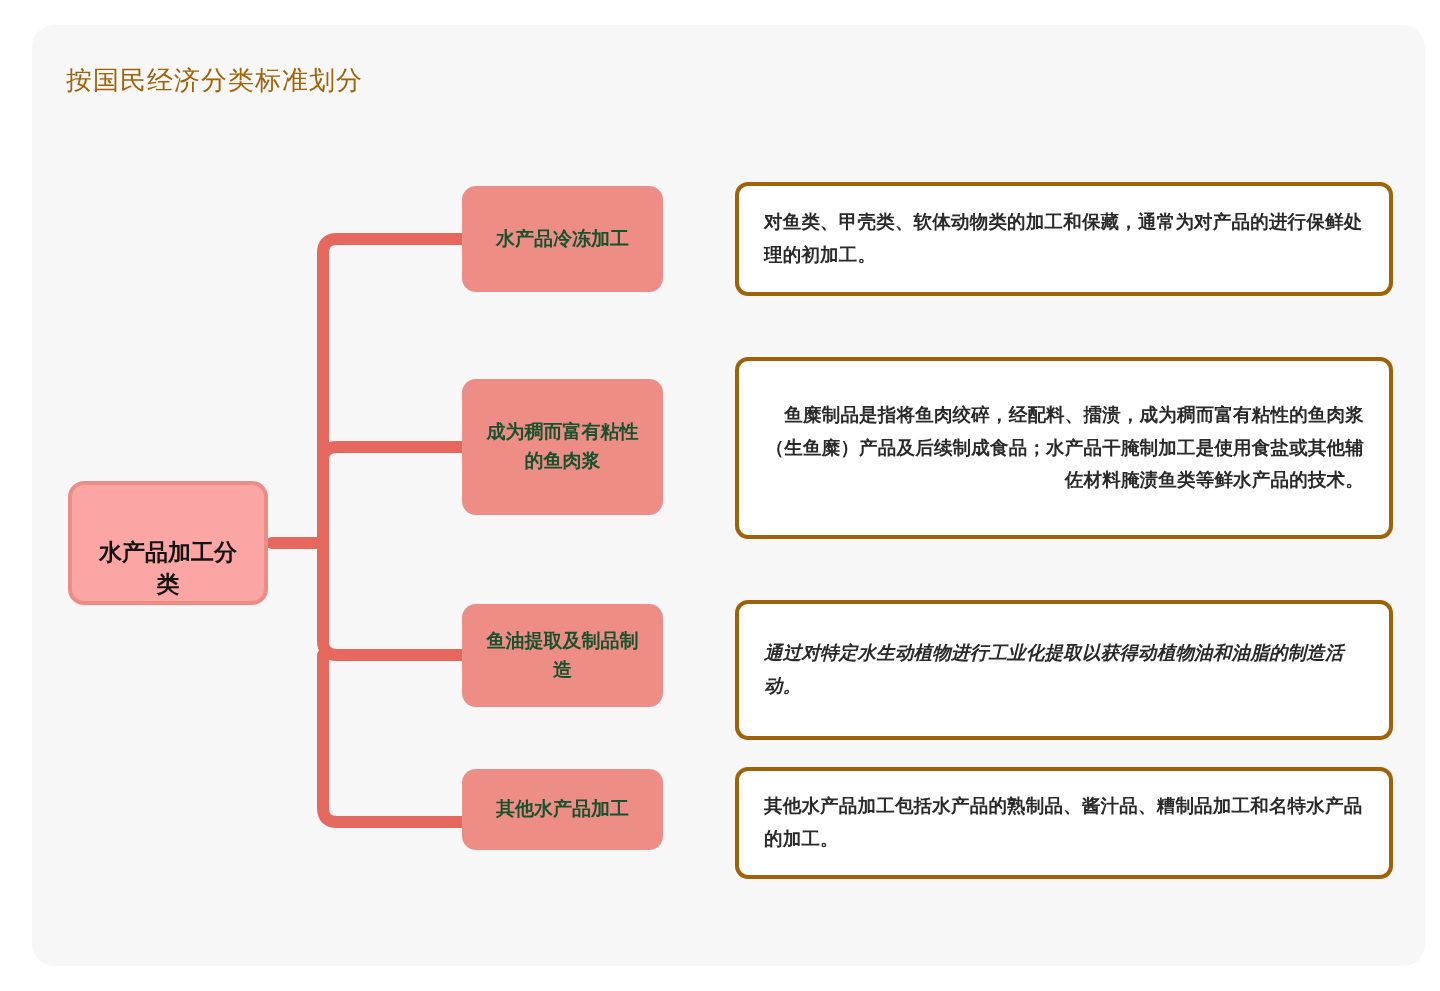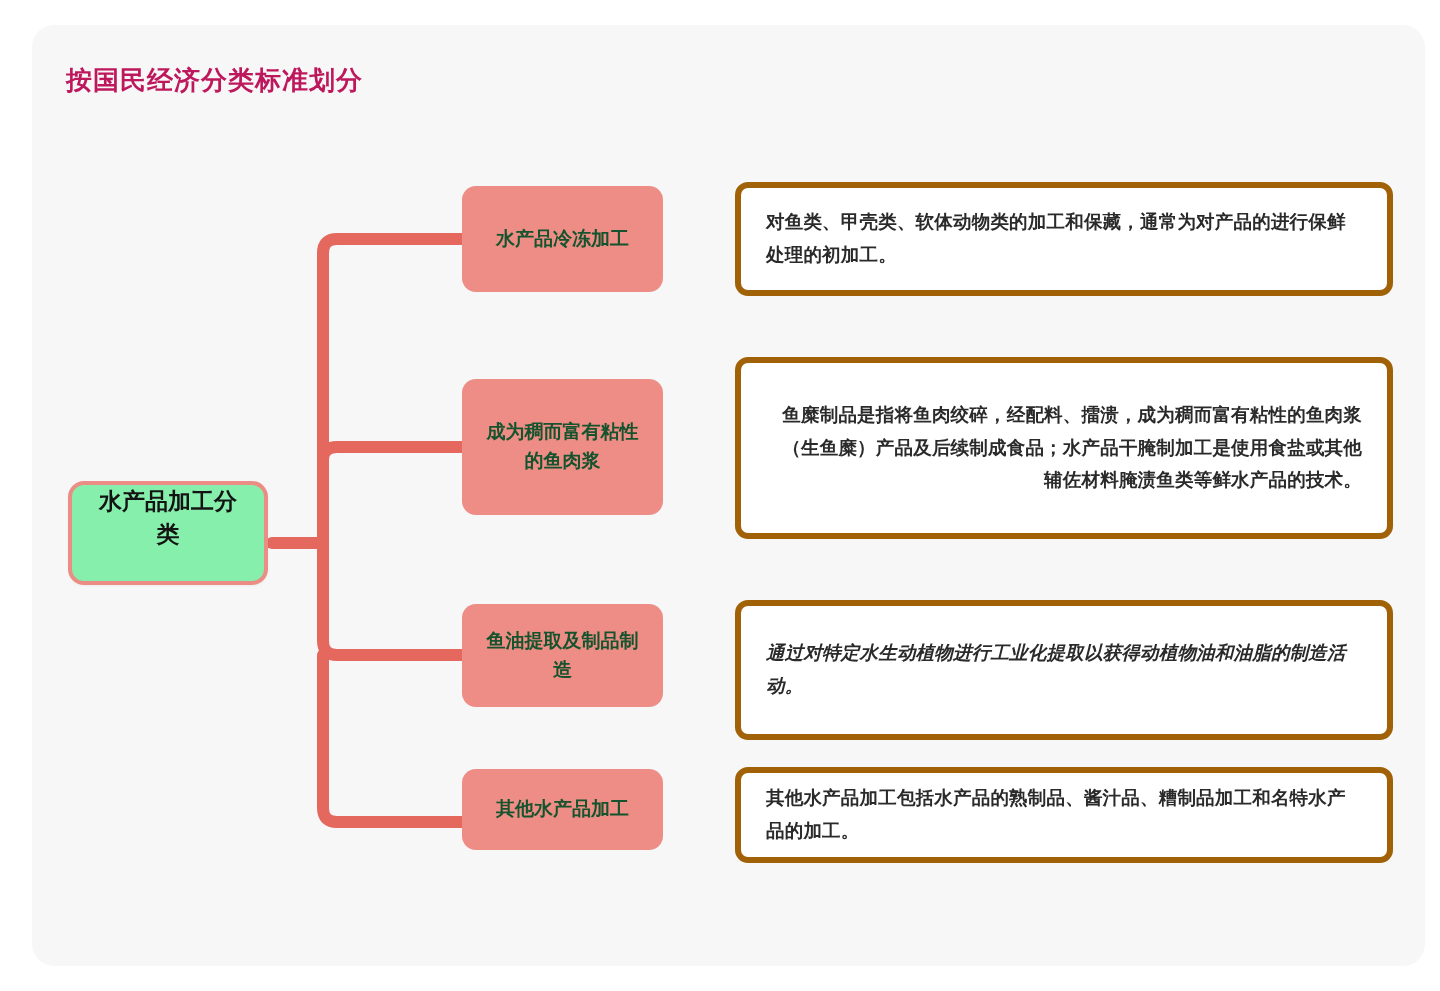--- a/index.html
+++ b/index.html
@@ -28,48 +28,48 @@
     background: #f7f7f7;
     border-radius: 22px;
   }
 
   
   #title {
     position: absolute;
     left: 66px;
     top: 63px;
     font-size: 26px;
-    font-weight: bold;
-    color: #be185d;
+    font-weight: normal;
+    color: #a16207;
     letter-spacing: 1px;
     white-space: nowrap;
   }
 
   
   #wires {
     position: absolute;
     left: 0;
     top: 0;
     width: 1440px;
     height: 991px;
     pointer-events: none;
   }
 
   
   #root-node {
     position: absolute;
     left: 68px;
     top: 481px;
     width: 200px;
-    height: 104px;
-    background: #86efac;
+    height: 124px;
+    background: #fca5a5;
     border: 4px solid #ec8d85;
     border-radius: 16px;
     display: flex;
-    align-items: flex-start;
+    align-items: flex-end;
     justify-content: center;
     text-align: center;
     box-shadow: 0 1px 2px rgba(0,0,0,0.05);
   }
   #root-node .rt {
     font-size: 23px;
     font-weight: bold;
     color: #131313;
     line-height: 1.42;
     width: 150px;
@@ -94,21 +94,21 @@
     color: #14532d;
     line-height: 1.52;
   }
 
   
   .desc-card {
     position: absolute;
     left: 735px;
     width: 658px;
     background: #ffffff;
-    border: 6px solid #a16207;
+    border: 4px solid #a16207;
     border-radius: 13px;
     display: flex;
     align-items: center;
     padding: 0 25px;
   }
   .desc-card .dt {
     font-size: 18.5px;
     font-weight: bold;
     color: #2a2a2a;
     line-height: 1.78;
@@ -176,17 +176,17 @@
   <div class="branch-node" style="top:604px; height:103px;">
     <span class="bt">鱼油提取及制品制造</span>
   </div>
   <div class="desc-card" style="top:600px; height:140px;font-style:italic;">
     <span class="dt">通过对特定水生动植物进行工业化提取以获得动植物油和油脂的制造活动。</span>
   </div>
 
   <div class="branch-node" style="top:769px; height:81px;">
     <span class="bt">其他水产品加工</span>
   </div>
-  <div class="desc-card" style="top:767px; height:96px;">
+  <div class="desc-card" style="top:767px; height:112px;">
     <span class="dt">其他水产品加工包括水产品的熟制品、酱汁品、糟制品加工和名特水产品的加工。</span>
   </div>
 
 </div>
 
 </body></html>

